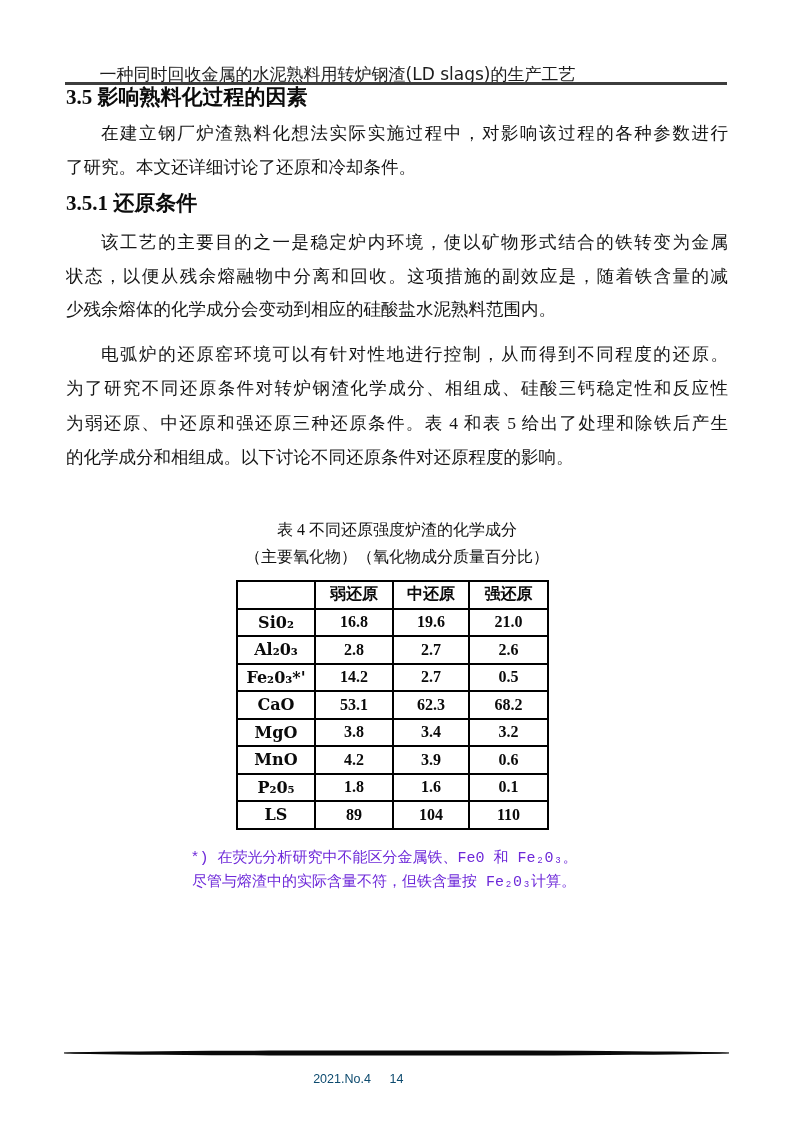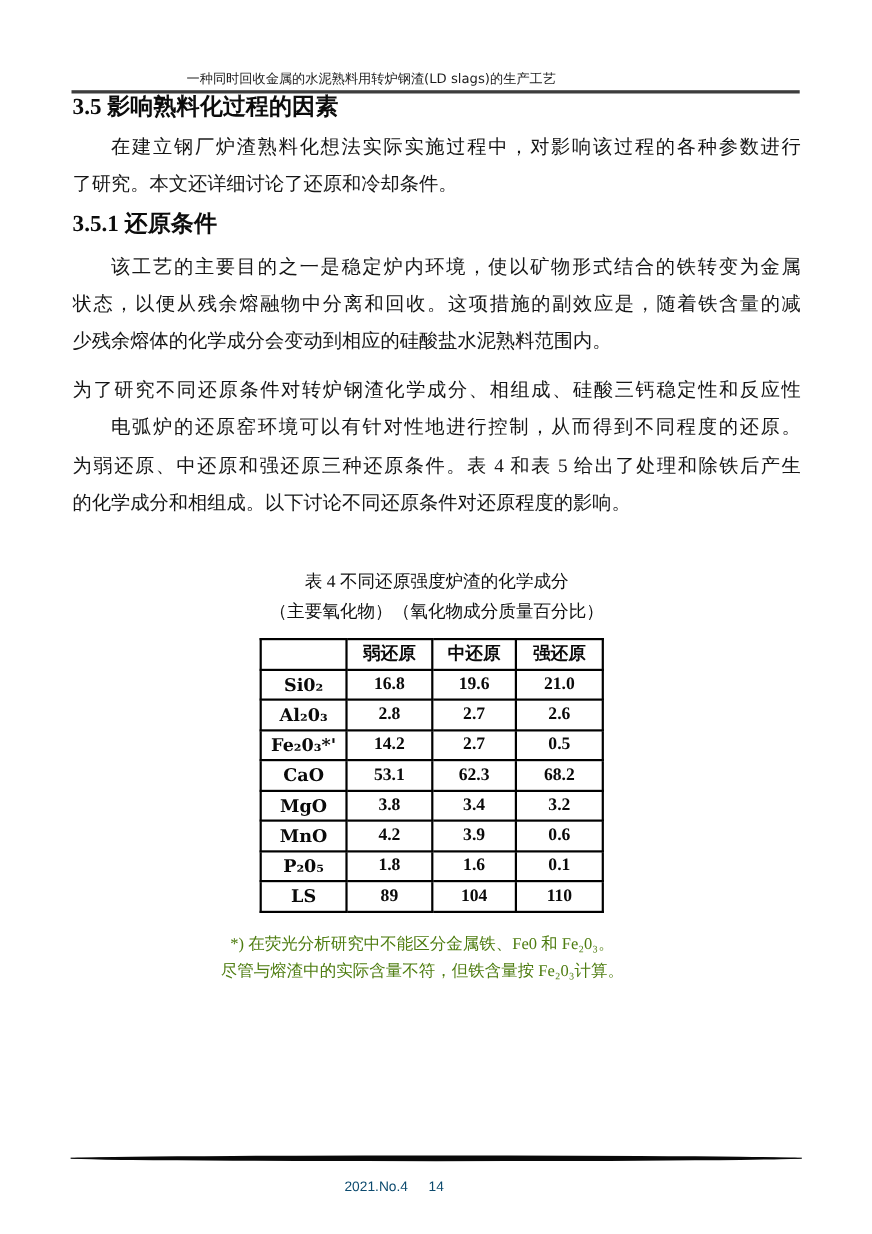--- a/index.html
+++ b/index.html
@@ -13,21 +13,21 @@
     font-family: "Liberation Serif", "DejaVu Serif", serif;
     overflow: hidden;
   }
 
   
   .header-title {
     position: absolute;
     top: 63px; left: 0; width: 675px;
     text-align: center;
     font-family: "DejaVu Sans", "Liberation Sans", sans-serif;
-    font-size: 12px;
+    font-size: 17px;
     color: #1c1c1c;
   }
   .header-rule {
     position: absolute;
     top: 82px; left: 65px;
     width: 662px; height: 2.5px;
     background: #3d3d3d;
   }
 
   
@@ -99,22 +99,22 @@
   .comp-table .c3 { width: 79px; }
   .comp-table .chem { font-family: "DejaVu Serif", "DejaVu Sans", serif; }
 
   
   .footnote {
     position: absolute;
     top: 847px; left: 44px; width: 680px;
     text-align: center;
     font-size: 15px;
     line-height: 24px;
-    color: #4d7c0f;
-    font-family: Liberation Serif, serif;
+    color: #6d28d9;
+    font-family: Liberation Mono, monospace;
   }
 
   
   .footer-swash {
     position: absolute;
     top: 1049px; left: 64px;
   }
   .footer-text {
     position: absolute;
     top: 1072px;
@@ -142,22 +142,22 @@
 
   <div class="h-sub">3.5.1 还原条件</div>
 
   <div class="para p2">
     <div class="pline first">该工艺的主要目的之一是稳定炉内环境，使以矿物形式结合的铁转变为金属</div>
     <div class="pline">状态，以便从残余熔融物中分离和回收。这项措施的副效应是，随着铁含量的减</div>
     <div class="pline last">少残余熔体的化学成分会变动到相应的硅酸盐水泥熟料范围内。</div>
   </div>
 
   <div class="para p3">
+    <div class="pline first">电弧炉的还原窑环境可以有针对性地进行控制，从而得到不同程度的还原。</div>
     <div class="pline">为了研究不同还原条件对转炉钢渣化学成分、相组成、硅酸三钙稳定性和反应性</div>
-    <div class="pline first">电弧炉的还原窑环境可以有针对性地进行控制，从而得到不同程度的还原。</div>
     <div class="pline">为弱还原、中还原和强还原三种还原条件。表 4 和表 5 给出了处理和除铁后产生</div>
     <div class="pline last">的化学成分和相组成。以下讨论不同还原条件对还原程度的影响。</div>
   </div>
 
   <div class="caption caption1">表 4  不同还原强度炉渣的化学成分</div>
   <div class="caption caption2">（主要氧化物）（氧化物成分质量百分比）</div>
 
   <table class="comp-table">
     <tbody>
         <tr>

